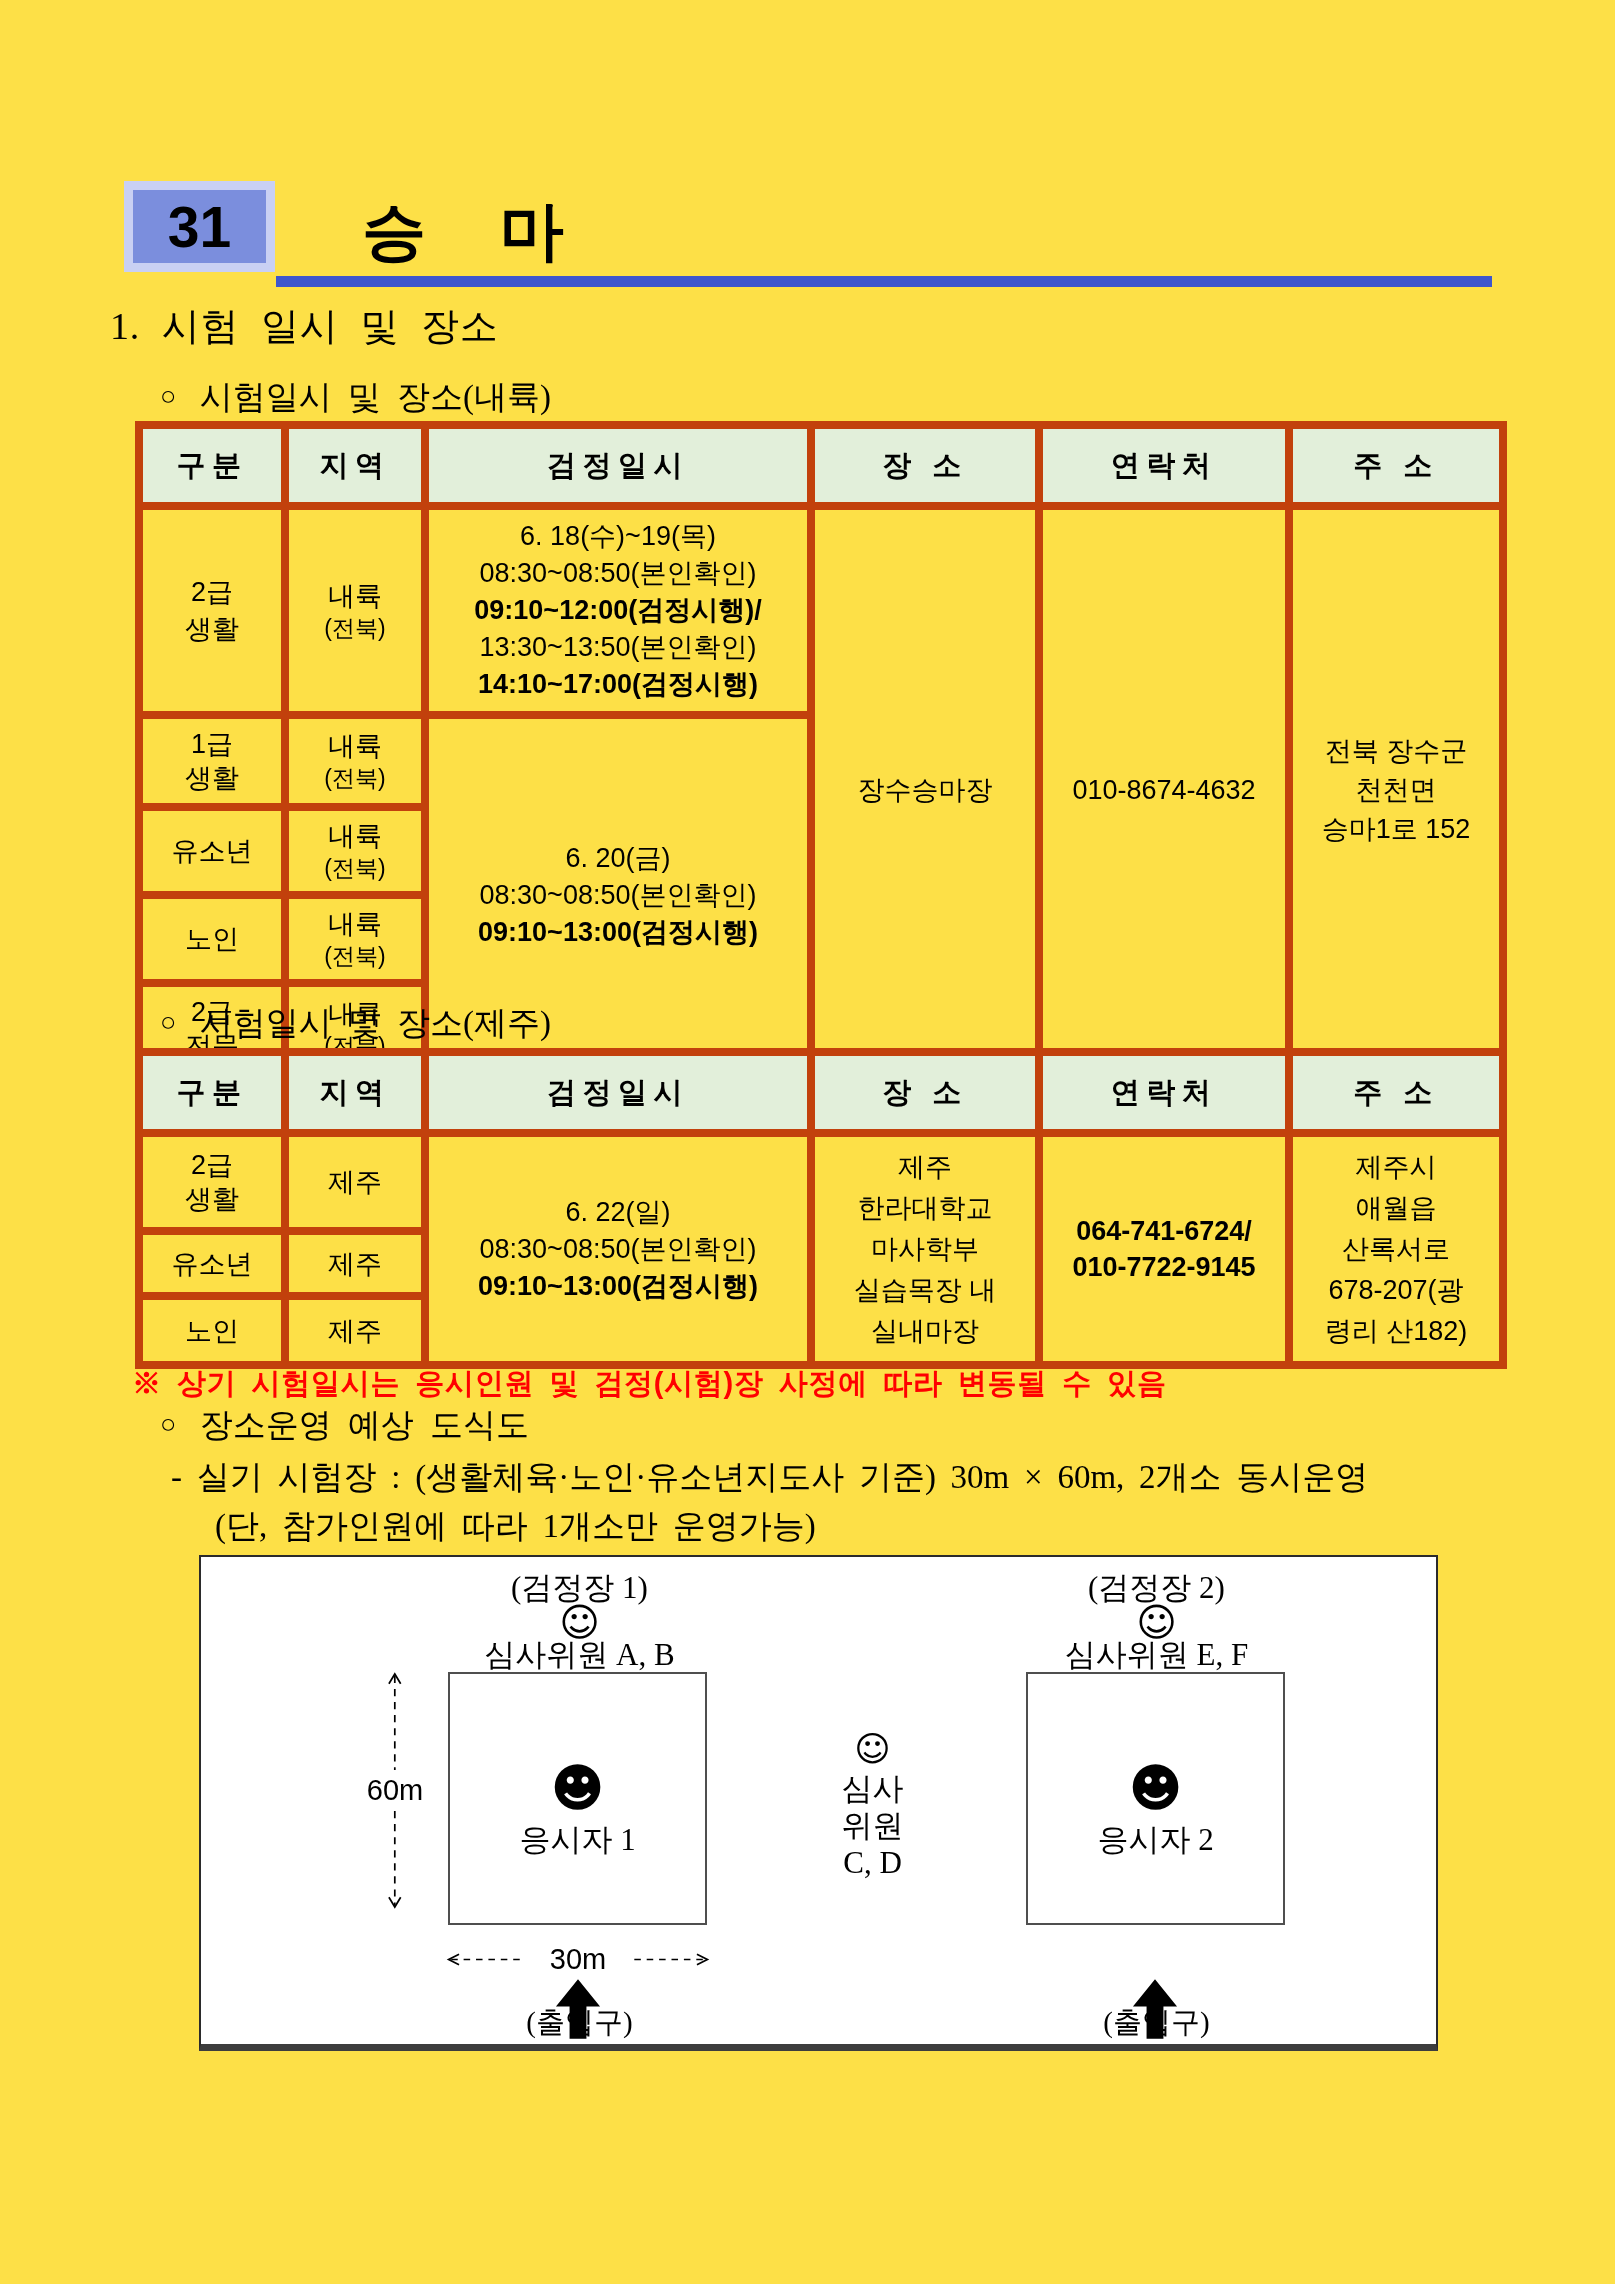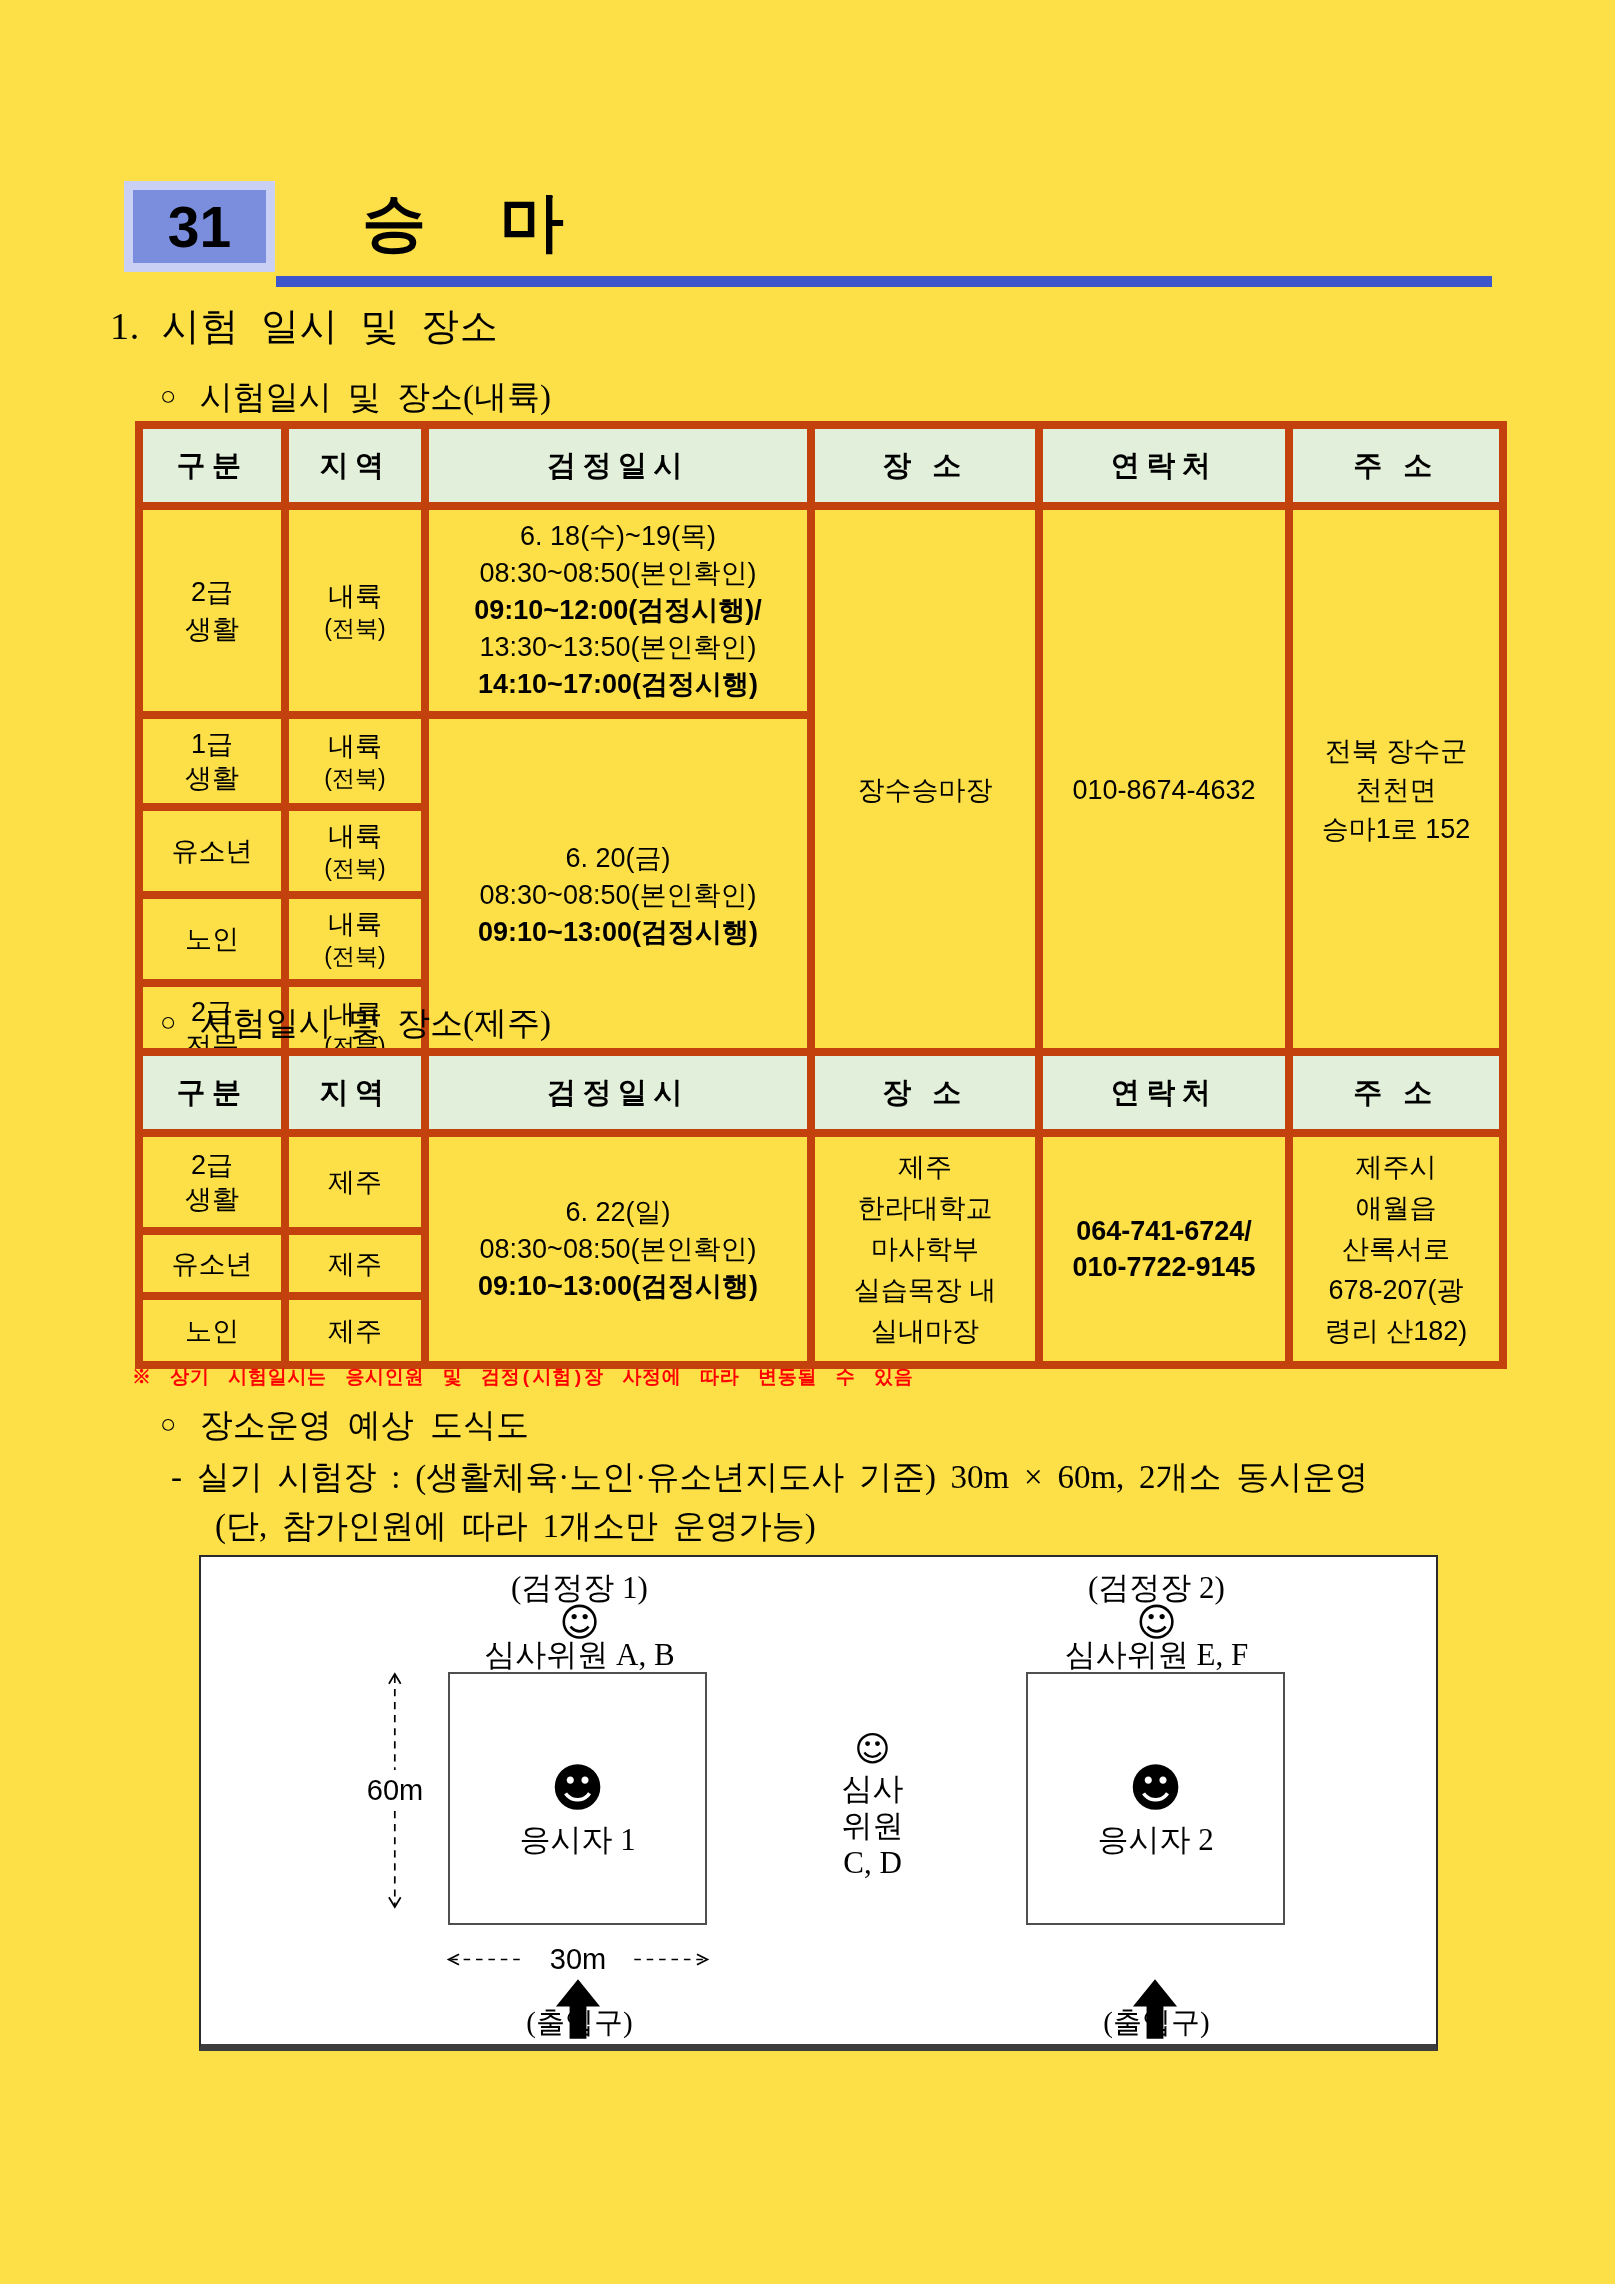--- a/index.html
+++ b/index.html
@@ -3,33 +3,33 @@
 <meta charset="utf-8">
 <style>
   html,body{margin:0;padding:0;background:#fff;}
   .page{position:relative;width:1616px;height:2284px;background:#fde047;overflow:hidden;
         font-family:"Liberation Serif",serif;color:#000;}
 
   
   .chapter-box{position:absolute;left:124px;top:181px;width:133px;height:73px;
     background:#7b8edd;border:9px solid #c9d0f3;display:flex;align-items:center;justify-content:center;}
   .chapter-box .num{font-family:"Liberation Sans",sans-serif;font-weight:bold;font-size:57px;color:#000;}
-  .chapter-title{position:absolute;left:362px;top:179px;font-family:"Liberation Sans",sans-serif;
+  .chapter-title{position:absolute;left:362px;top:188px;font-family:"Liberation Sans",sans-serif;
     font-weight:bold;font-size:64px;letter-spacing:17px;word-spacing:22px;}
   .title-underline{position:absolute;left:276px;top:276px;width:1216px;height:11px;background:#3e56cc;}
 
   
   .h1{position:absolute;left:110px;top:301px;font-size:38px;word-spacing:11.7px;letter-spacing:0.7px;}
   .bullet-line{position:absolute;display:flex;align-items:baseline;gap:23.5px;font-size:33px;word-spacing:7.8px;}
   .bullet-line .ob{font-size:27px;transform:translateY(-2.6px);}
   .bl-inland{left:160px;top:375px;}
   .bl-jeju{left:160px;top:1001px;}
   .bl-layout{left:160px;top:1403px;}
-  .note{position:absolute;left:132px;top:1364px;font-family:Liberation Mono, monospace;
-    font-weight:bold;font-size:19px;color:#ff0000;word-spacing:6.5px;letter-spacing:0.7px;}
+  .note{position:absolute;left:132px;top:1364px;font-family:Liberation Sans, sans-serif;
+    font-weight:bold;font-size:29px;color:#ff0000;word-spacing:6.5px;letter-spacing:0.7px;}
   .dash1{position:absolute;left:171px;top:1455px;font-size:33px;word-spacing:6.5px;}
   .dash2{position:absolute;left:215px;top:1504px;font-size:33px;word-spacing:6.5px;}
 
   
   table.sched{position:absolute;left:135px;border-collapse:collapse;table-layout:fixed;width:1364px;
     font-family:"Liberation Sans",sans-serif;font-size:27px;}
   table.t1{top:421px;}
   table.t2{top:1048px;}
   table.sched th,table.sched td{border:8px solid #c2410c;text-align:center;vertical-align:middle;padding:8px;}
   table.sched th{background:#e2efda;font-weight:bold;font-size:29px;letter-spacing:6.5px;height:57px;}

